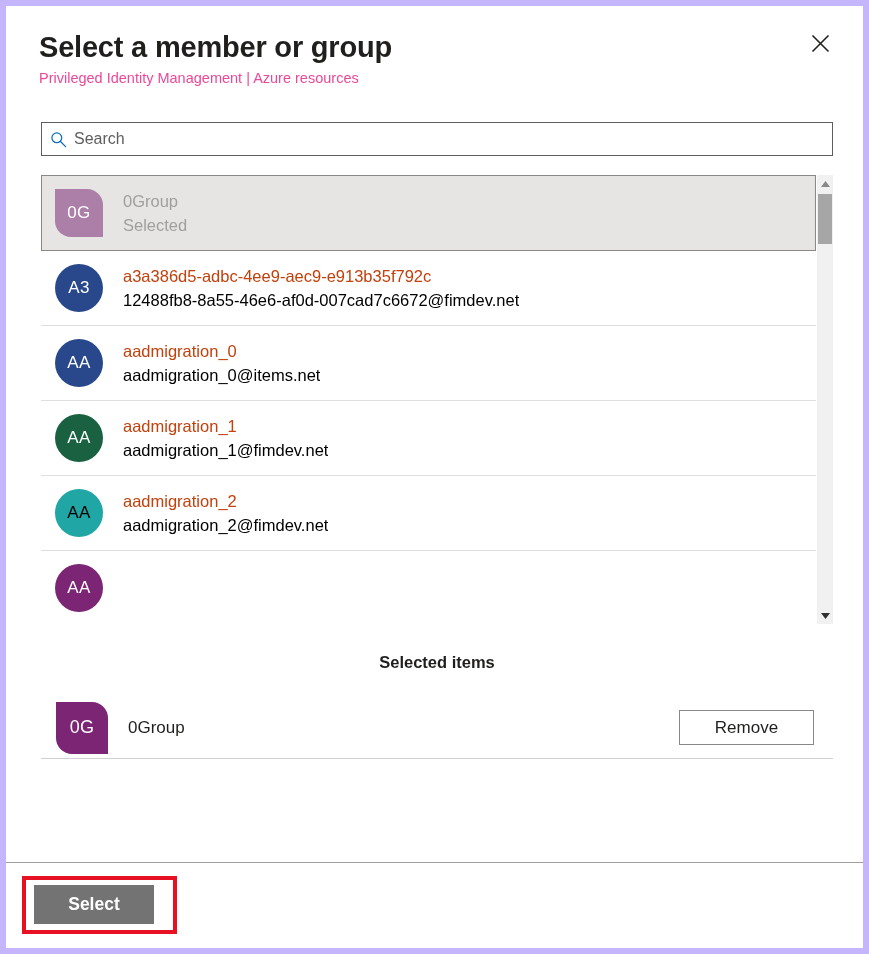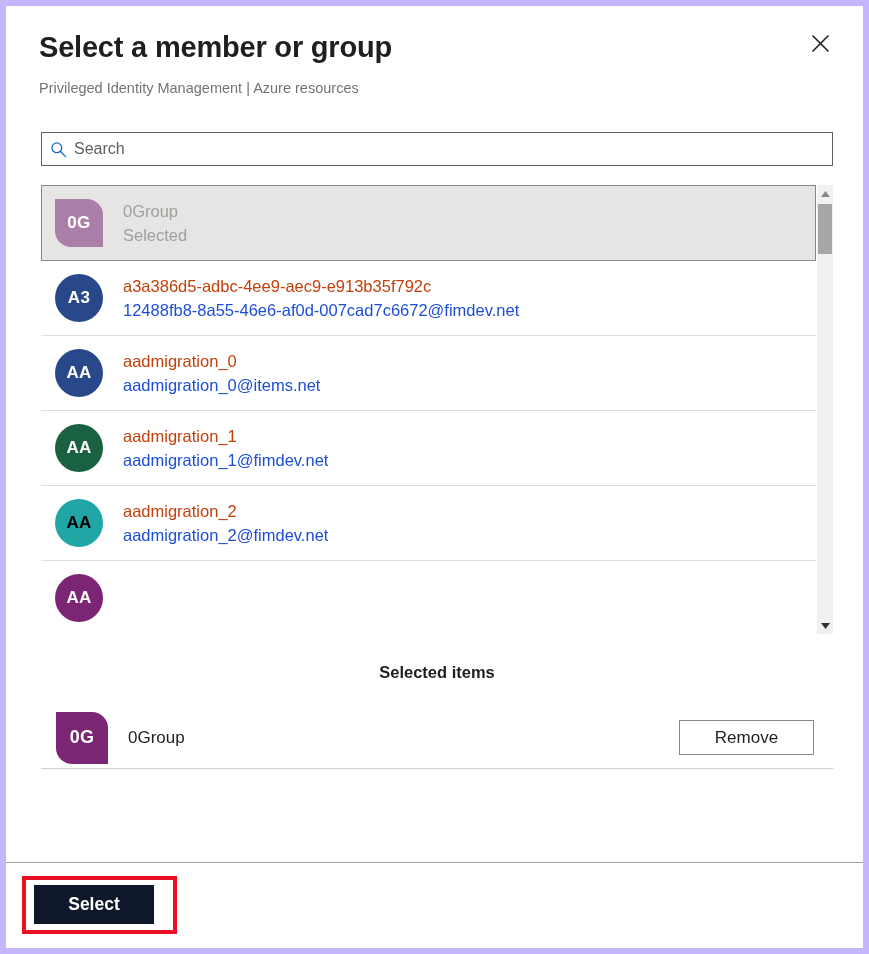--- a/index.html
+++ b/index.html
@@ -29,23 +29,23 @@
   .title {
     font-size: 29px;
     font-weight: 600;
     color: #201f1e;
     line-height: 38px;
     letter-spacing: -0.2px;
     margin: 0;
   }
   .subtitle {
     font-size: 14.5px;
-    color: #737373;
+    color: #ec4899;
     line-height: 20px;
-    margin-top: 12px;
+    margin-top: 2px;
   }
   .close-btn {
     position: absolute;
     top: 20px;
     right: 26px;
     width: 34px;
     height: 34px;
     display: flex;
     align-items: center;
     justify-content: center;
@@ -121,40 +121,40 @@
   }
   .avatar {
     width: 48px;
     height: 48px;
     flex: 0 0 auto;
     display: flex;
     align-items: center;
     justify-content: center;
     color: #ffffff;
     font-size: 17px;
-    font-weight: 700;
+    font-weight: 400;
     letter-spacing: 0.3px;
   }
   .avatar.user { border-radius: 50%; }
   .avatar.group { border-radius: 0 16px 0 16px; }
   .avatar.dark-text { color: #000000; }
   .row-text {
     margin-left: 20px;
     min-width: 0;
     overflow: hidden;
   }
   .row-primary {
     font-size: 16.5px;
     color: #c2410c;
     line-height: 24px;
     white-space: nowrap;
   }
   .row-secondary {
     font-size: 16.5px;
-    color: #1d4ed8;
+    color: #000000;
     line-height: 25px;
     white-space: nowrap;
   }
   .row.selected .row-primary,
   .row.selected .row-secondary { color: #a19f9d; }
 
   
   .scrollbar {
     position: absolute;
     right: 0;
@@ -251,21 +251,21 @@
     height: 58px;
     border: 4px solid #e81123;
     box-sizing: border-box;
   }
   .select-btn {
     position: absolute;
     left: 28px;
     top: 22px;
     width: 120px;
     height: 39px;
-    background: #0f172a;
+    background: #737373;
     color: #ffffff;
     border: none;
     font-family: "Liberation Sans", sans-serif;
     font-size: 17.5px;
     font-weight: 600;
     cursor: pointer;
     padding: 8px;
   }
 </style>
 </head>

